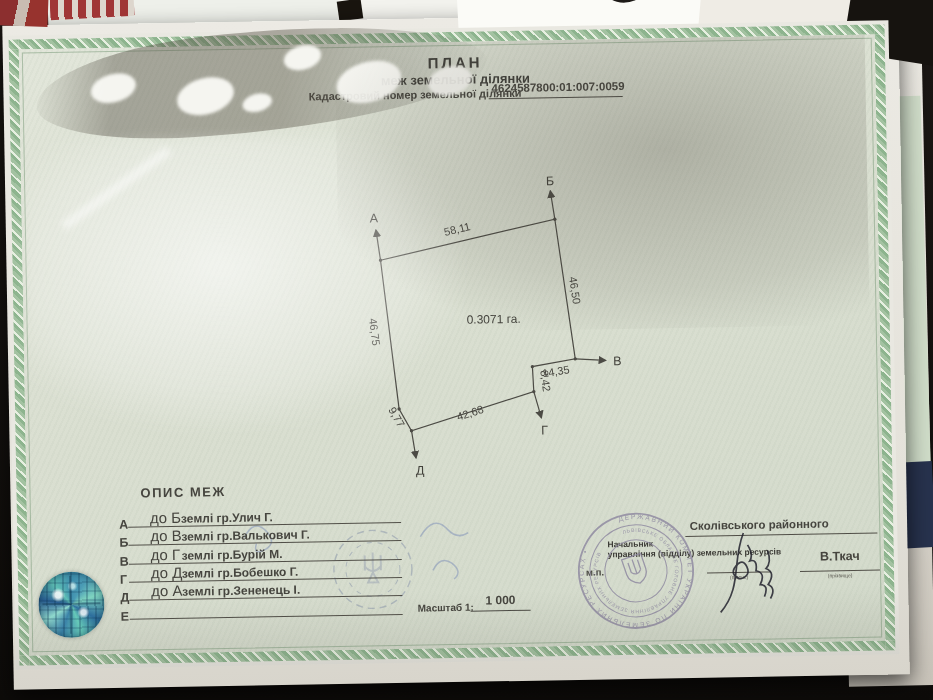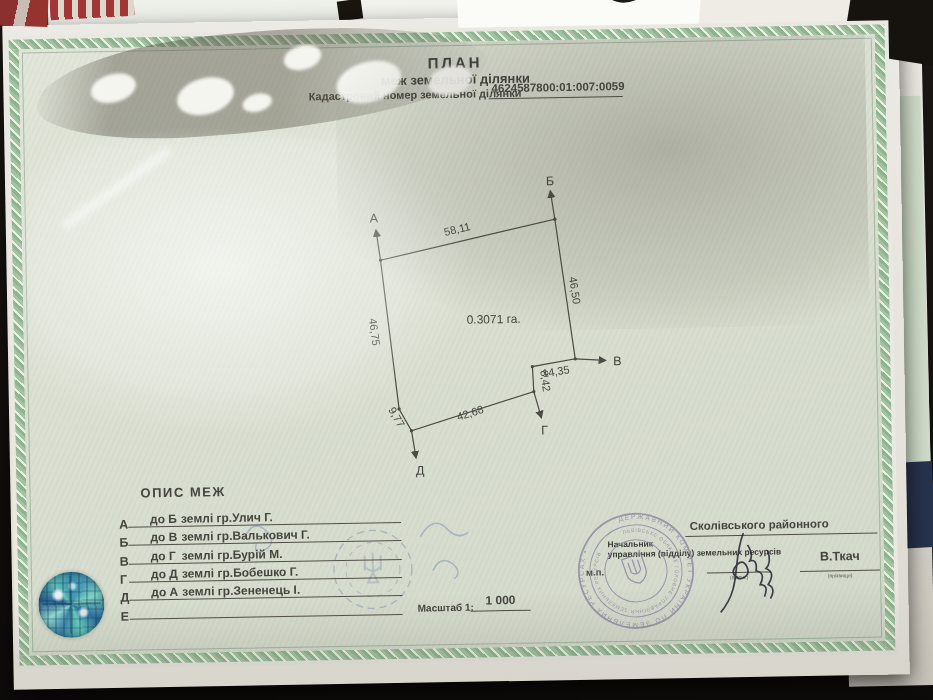--- a/index.html
+++ b/index.html
@@ -42,21 +42,21 @@
   .cad-label{position:absolute;left:303px;top:60px;font-size:11px;font-weight:bold;}
   .cad-value{position:absolute;left:486px;top:55px;width:128px;text-align:center;font-size:11.5px;font-weight:bold;}
   .cad-line{position:absolute;left:483px;top:71px;width:134px;border-top:1.4px solid #4c4b45;}
 
   .svgdiag{position:absolute;left:290px;top:115px;}
 
   .b-head{position:absolute;left:128px;top:452px;font-size:13px;font-weight:bold;letter-spacing:1.5px;}
   .b-row{position:absolute;left:106px;width:282px;height:16px;}
   .b-letter{position:absolute;left:0;bottom:-4px;font-size:12.5px;font-weight:bold;}
   .b-line{position:absolute;left:9px;right:0;bottom:0;border-bottom:1.3px solid #514f48;}
-  .b-to{position:absolute;left:31px;bottom:1px;font-size:12px;font-weight:bold;white-space:nowrap;}
+  .b-to{position:absolute;left:31px;bottom:1px;font-size:15px;font-weight:normal;white-space:nowrap;}
   .b-name{position:absolute;left:62px;bottom:1px;font-size:12px;font-weight:bold;white-space:nowrap;}
 
   .scale-label{position:absolute;left:403px;top:574px;font-size:10px;font-weight:bold;}
   .scale-value{position:absolute;left:458px;top:566px;width:56px;text-align:center;font-size:12px;font-weight:bold;}
   .scale-line{position:absolute;left:456px;top:583px;width:60px;border-top:1.3px solid #4c4b45;}
 
   .district{position:absolute;left:676px;top:496px;width:140px;text-align:center;font-size:11.5px;font-weight:bold;white-space:nowrap;}
   .district-line{position:absolute;left:672px;top:512px;width:192px;border-top:1.2px solid #504e47;}
   .role{position:absolute;left:594px;top:514px;width:200px;font-size:8.5px;font-weight:bold;line-height:10px;color:#3c3b36;}
   .mp{position:absolute;left:572px;top:541px;font-size:9.5px;font-weight:bold;}

